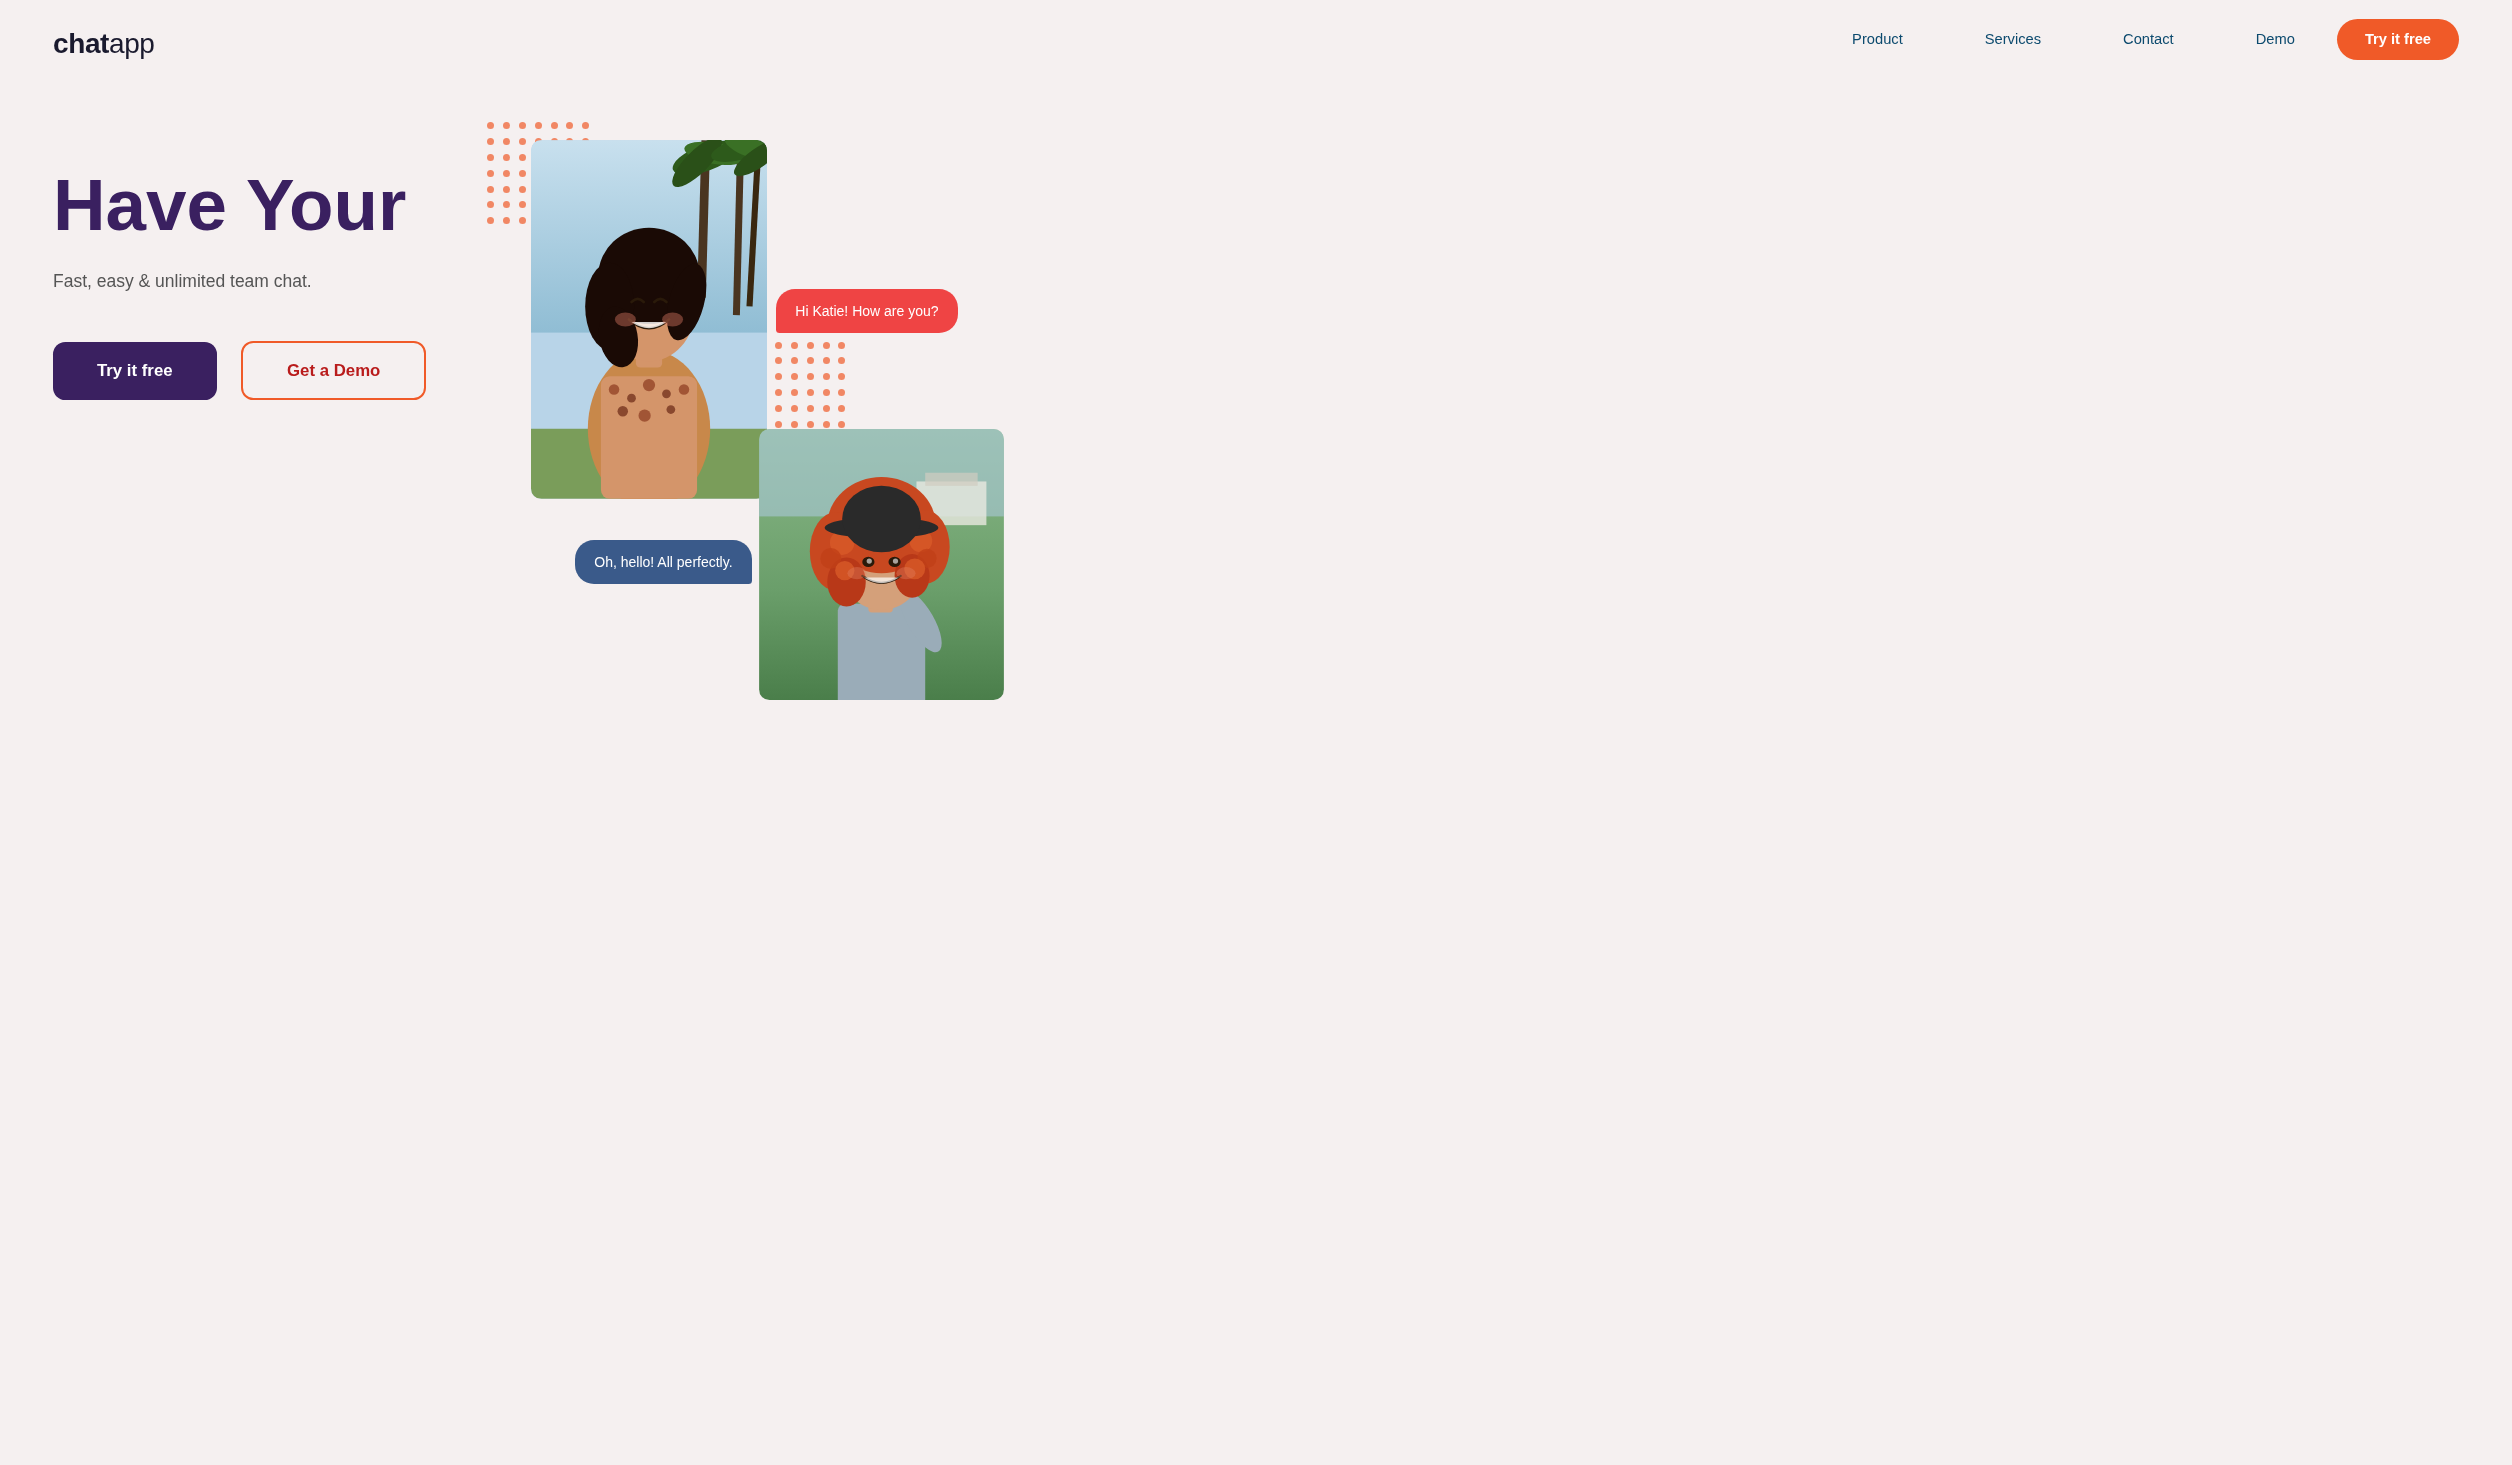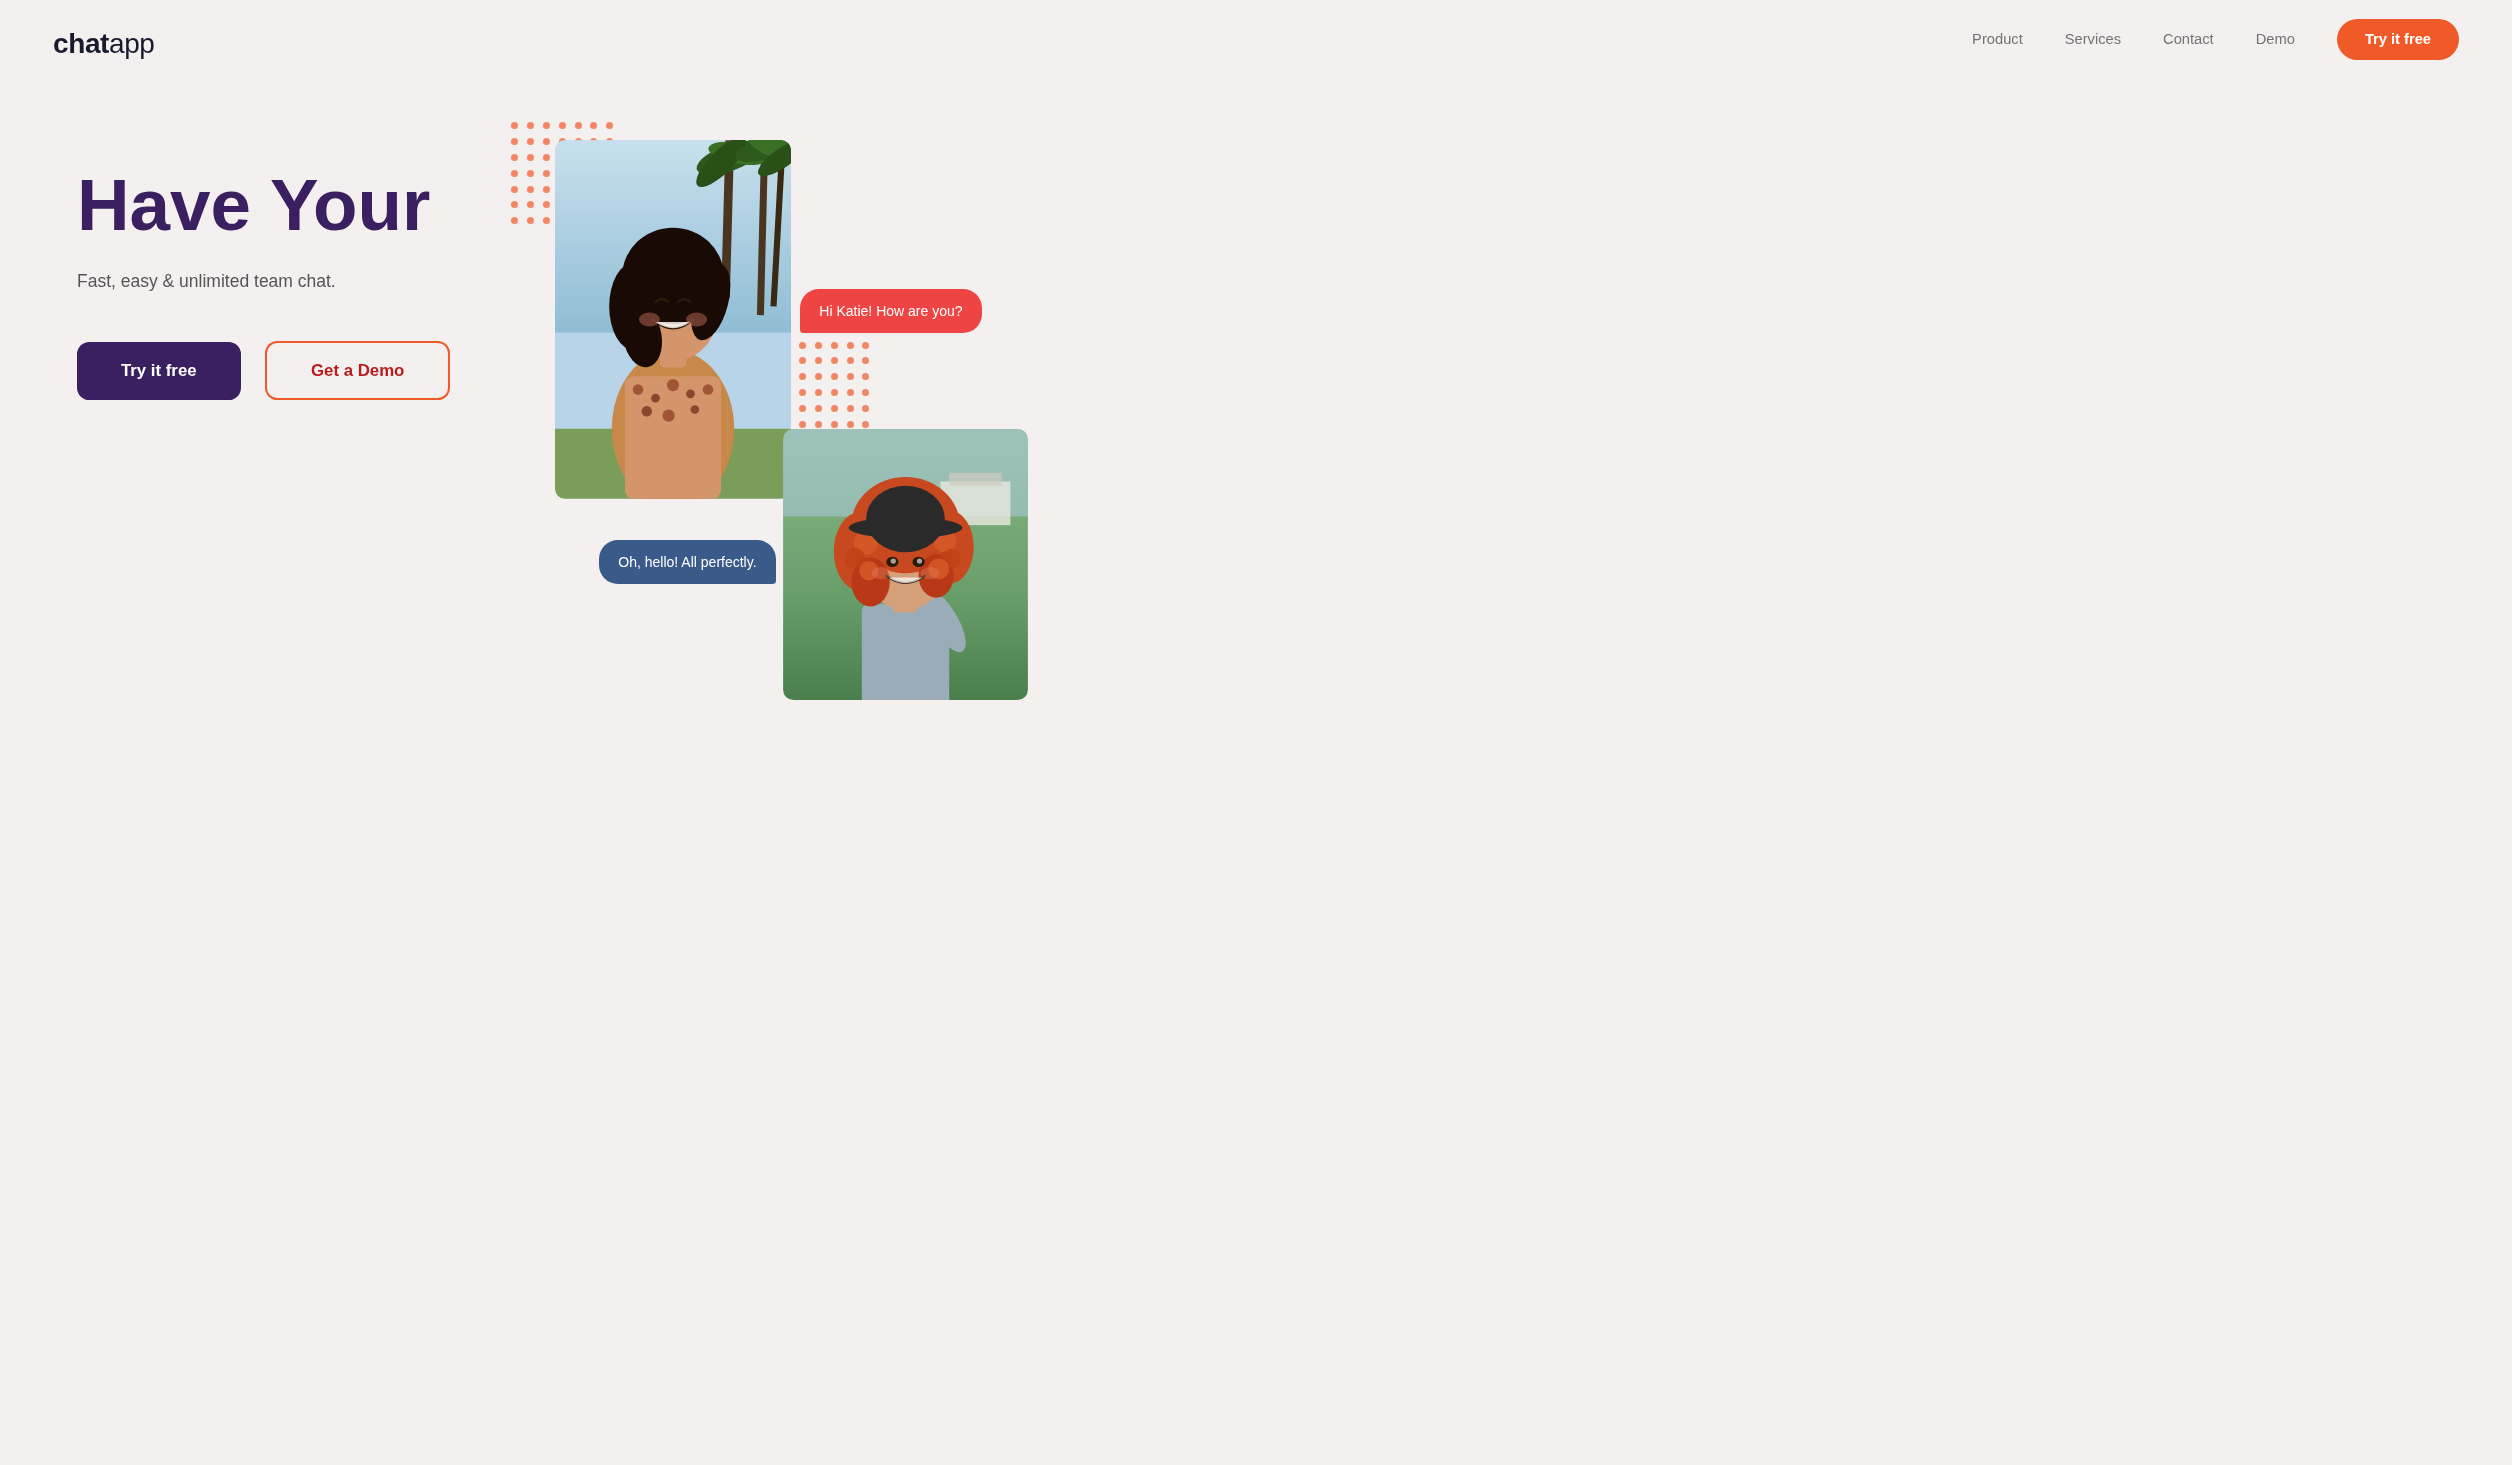--- a/index.html
+++ b/index.html
@@ -33,44 +33,44 @@
     }
 
     .nav-links {
       display: flex;
       align-items: center;
       gap: 42px;
     }
 
     .nav-link {
       font-size: 1.05rem;
-      color: #737373;
+      color: #0c4a6e;
       text-decoration: none;
       cursor: pointer;
+      margin-left: 40px;
     }
 
     .nav-try-btn {
       background-color: #f05a28;
       color: white;
       border: none;
       border-radius: 44px;
       padding: 12.3px 28px;
       font-size: 1.05rem;
       font-weight: 600;
       cursor: pointer;
     }
 
     
     .hero {
       display: flex;
       align-items: flex-start;
       padding: 35px 53px 0 53px;
       position: relative;
       min-height: calc(100vh - 79px);
-      margin-left: 24px;
     }
 
     
     .hero-left {
       flex: 0 0 auto;
       max-width: 473px;
       padding-top: 53px;
     }
 
     .hero-title {

